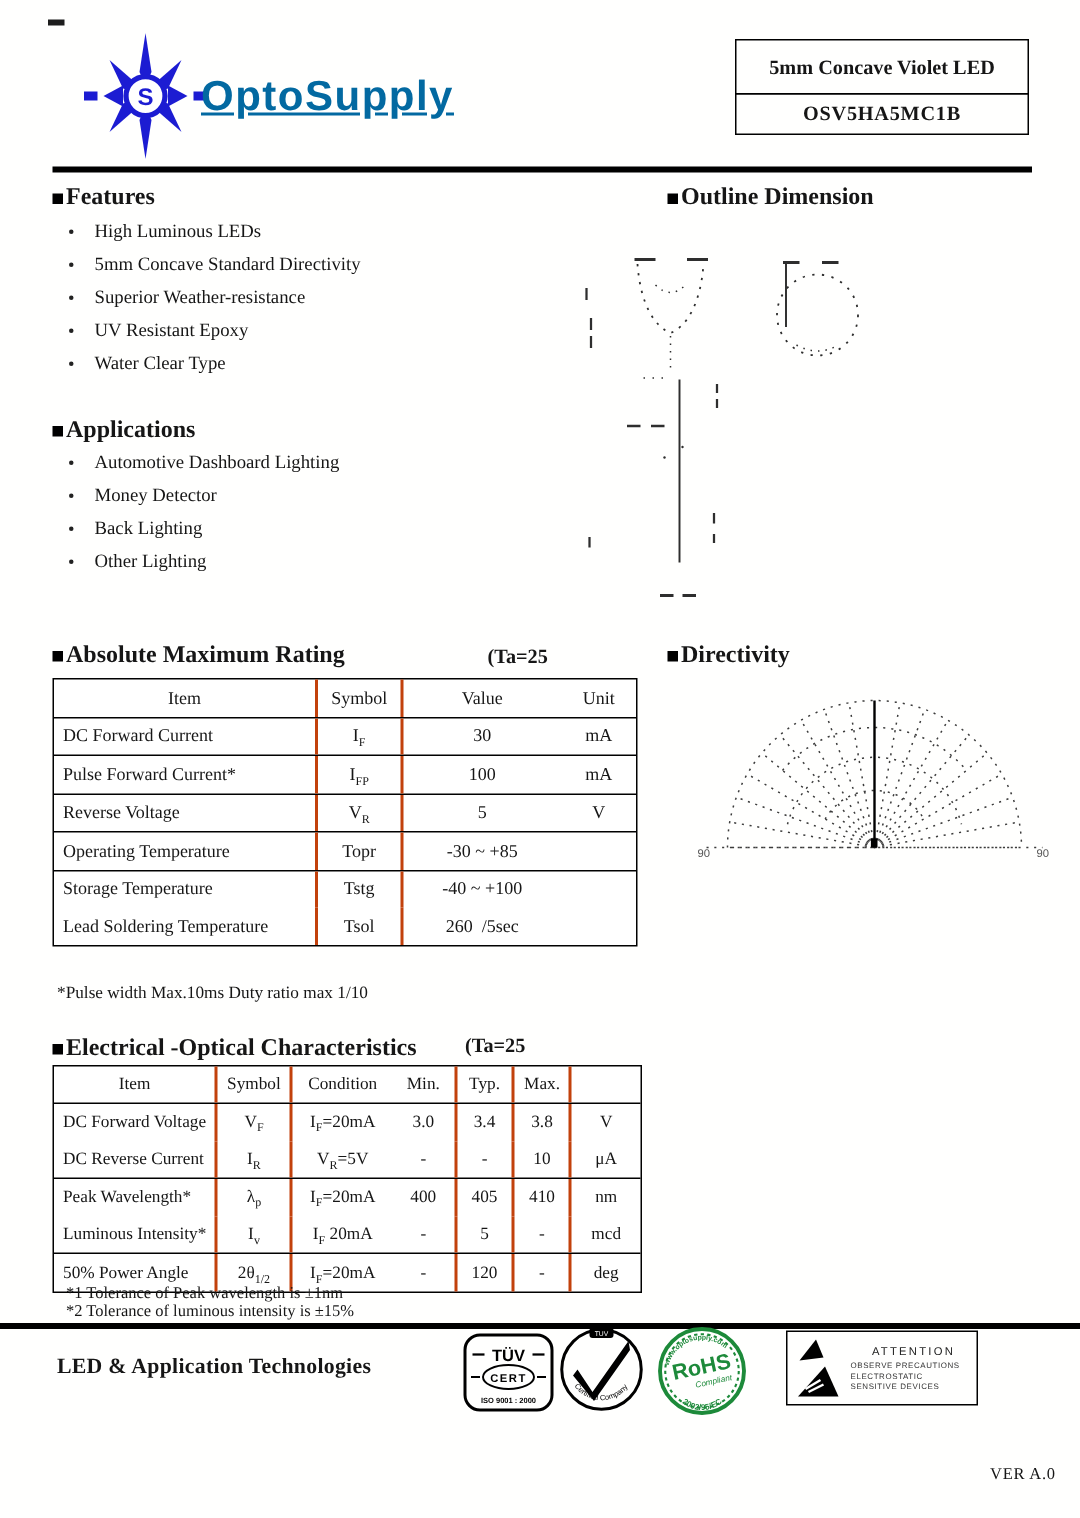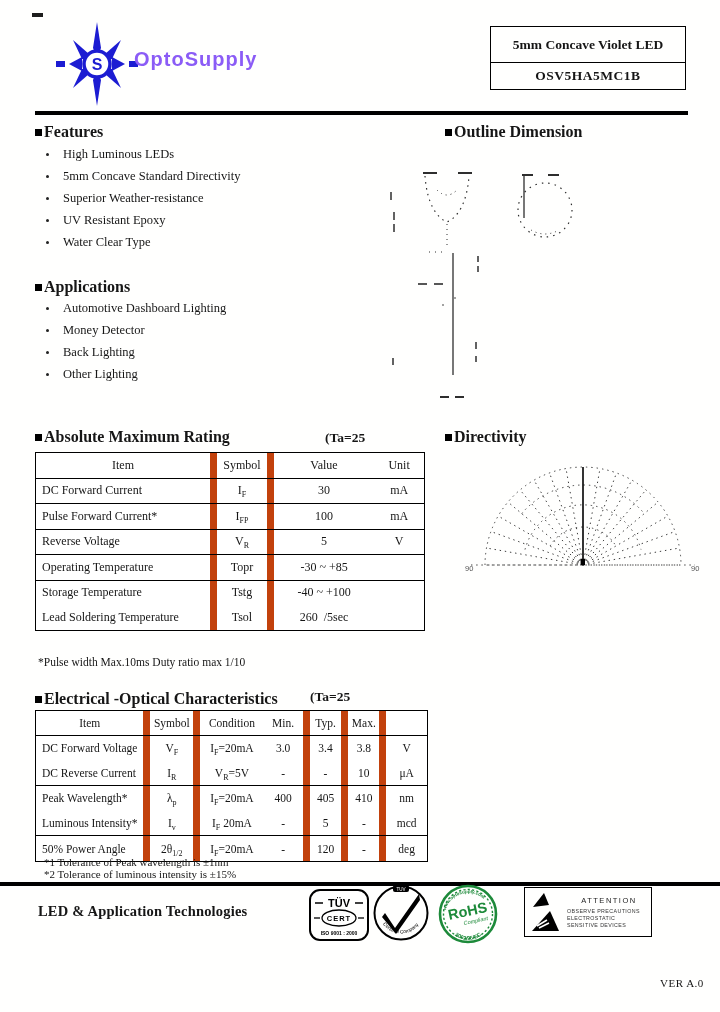--- a/index.html
+++ b/index.html
@@ -1,42 +1,42 @@
 <!DOCTYPE html>
 <html><head>
 <meta charset="utf-8">
 <style>
   html,body{margin:0;padding:0;}
   body{width:720px;height:1012px;position:relative;background:#fffffe;
        font-family:"Liberation Serif","DejaVu Serif",serif;color:#161616;overflow:hidden;}
   .abs{position:absolute;}
   
   .brand-name{font-family:"Liberation Sans","DejaVu Sans",sans-serif;font-weight:bold;
-              font-size:20px;color:#8b5cf6;letter-spacing:1px;}
+              font-size:28px;color:#0369a1;letter-spacing:1px;text-decoration:underline;}
   .titlebox{width:196px;}
   .titlebox .cell{box-sizing:border-box;border:1.3px solid #000;display:flex;align-items:center;
                   justify-content:center;font-weight:bold;font-size:13.5px;}
   .titlebox .c1{height:37px;}
   .titlebox .c2{height:28px;margin-top:-1.3px;letter-spacing:0.5px;}
   .rule{background:#000;}
   
   .sec-title{display:flex;align-items:center;font-weight:bold;font-size:16px;white-space:nowrap;}
   .sec-title .sq{width:7px;height:7px;background:#000;margin-right:2px;flex:0 0 auto;}
   .ta{font-weight:bold;font-size:13.5px;}
   
   .blist .b-item{display:flex;align-items:center;height:22.2px;font-size:12.5px;}
   .blist .dot{width:3px;height:3px;border-radius:50%;background:#222;margin:0 14px 0 8px;flex:0 0 auto;}
   
   .tbl{box-sizing:border-box;border:1.4px solid #000;background:#fff;}
   .trow{display:flex;}
   .bt{border-top:1px solid #000;}
   .tcell{box-sizing:border-box;display:flex;align-items:center;justify-content:center;
          font-size:12px;overflow:hidden;}
   .tcell.left{justify-content:flex-start;padding-left:6px;}
-  .bl{border-left:7px solid #c2410c;}
+  .bl{border-left:2px solid #c2410c;}
   sub{font-size:8px;line-height:0;}
   .eo .tcell{font-size:11.5px;}
   .condmin{display:flex;width:100%;height:100%;}
   .condmin .cpart{flex:0 0 62%;display:flex;align-items:center;justify-content:center;}
   .condmin .mpart{flex:0 0 38%;display:flex;align-items:center;justify-content:center;}
   .footnote{font-size:11.5px;}
   .fn-small{font-size:11px;line-height:12px;}
   
   .tagline{font-weight:bold;font-size:14.5px;letter-spacing:0.2px;}
   .esdbox{box-sizing:border-box;border:1.5px solid #000;display:flex;align-items:center;

